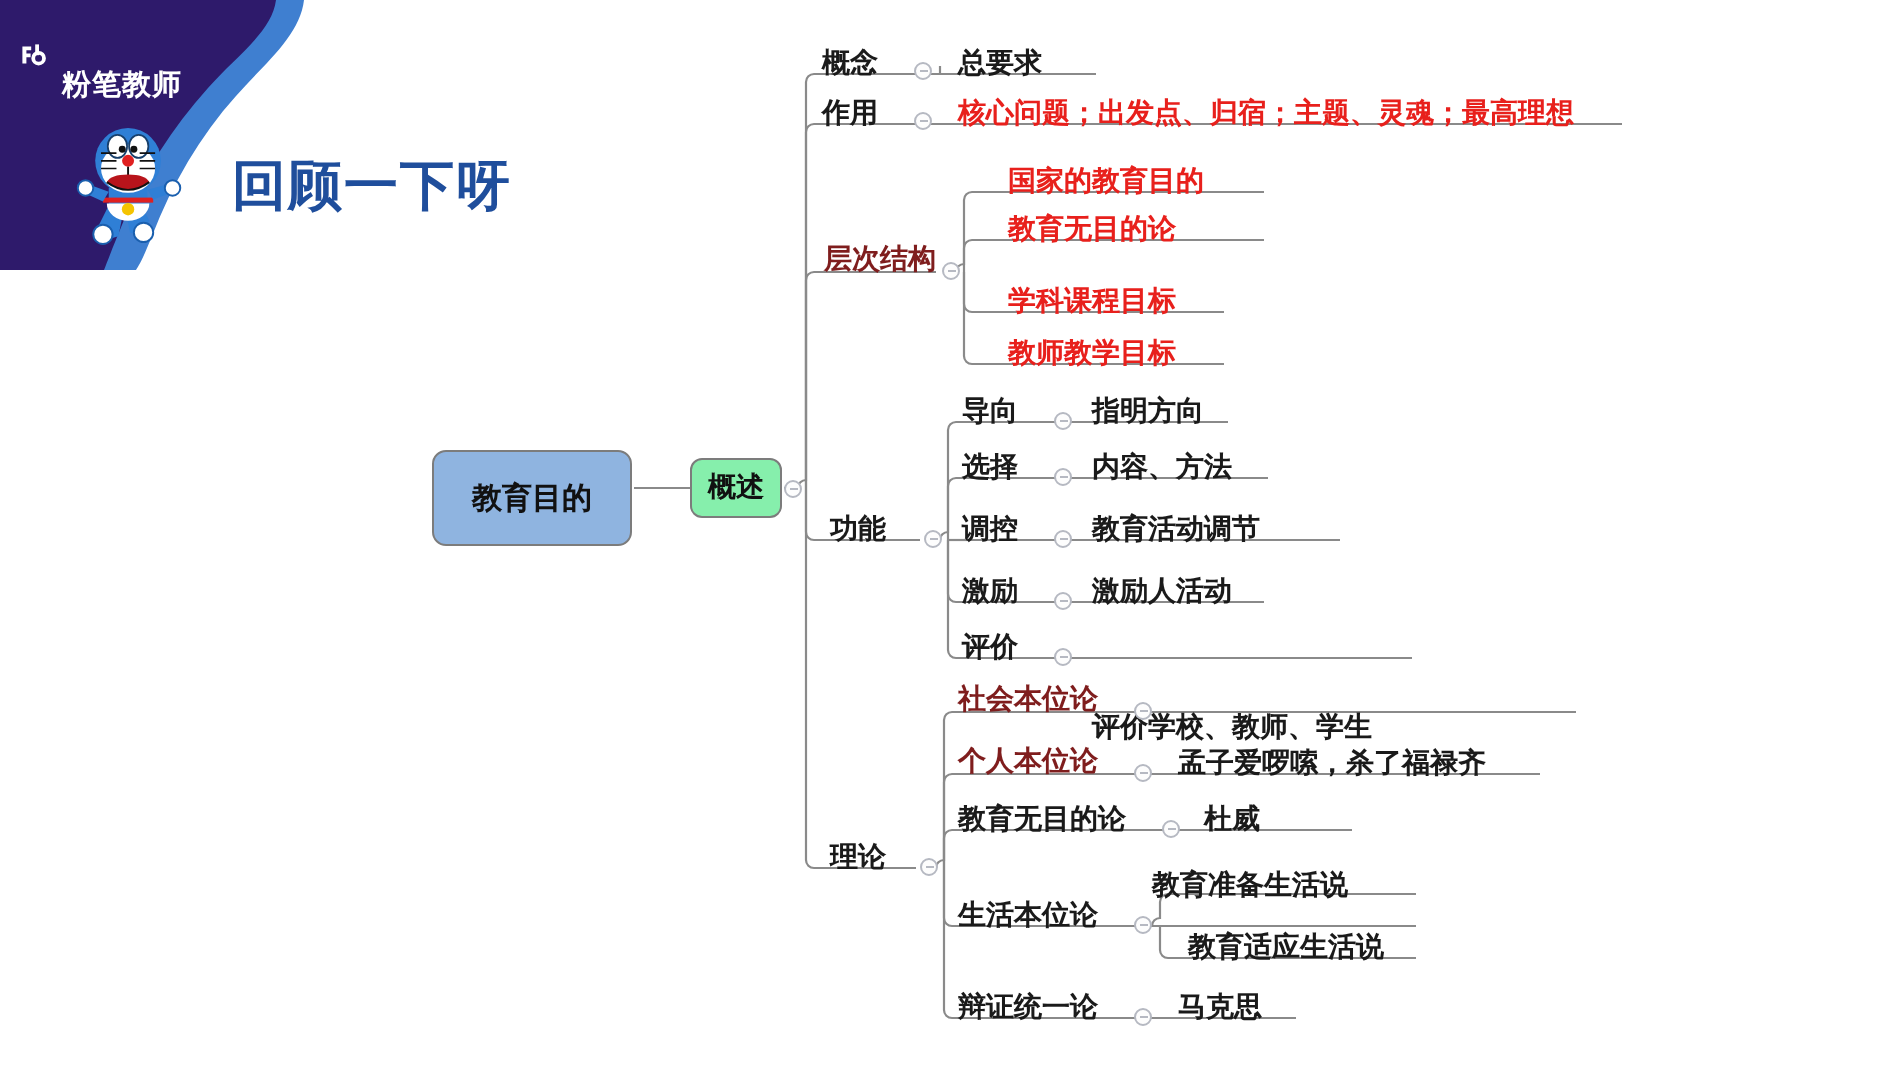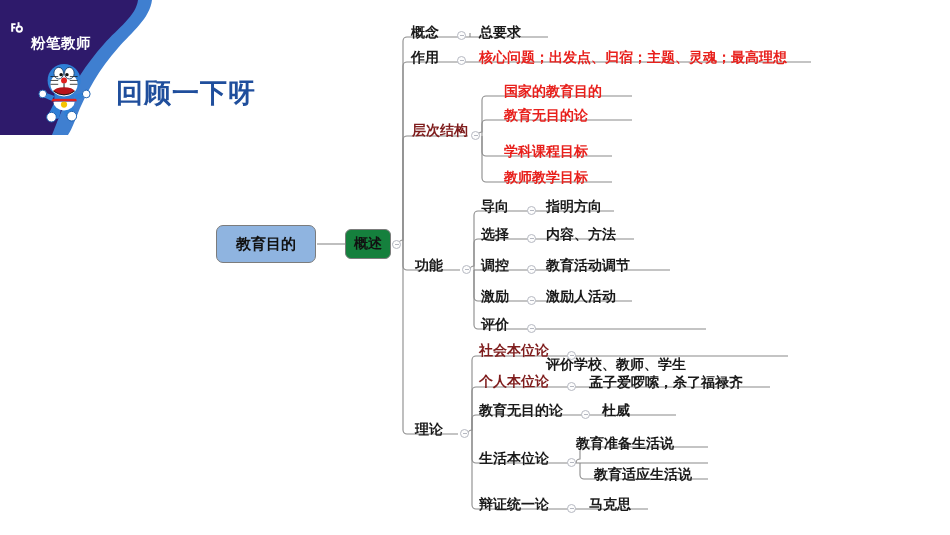--- a/index.html
+++ b/index.html
@@ -52,32 +52,32 @@
     line-height:1;
   }
   .lbl{font-size:14px;color:#1a1a1a;}
   .lbl.red{color:#7f1d1d;font-family:Liberation Serif, serif;}
   .val{font-size:14px;color:#1a1a1a;}
   .val.red{color:#e8201c;}
 
   
   #root-node{
     position:absolute;left:216px;top:225px;
-    width:100px;height:38px;
+    width:100px;height:48px;
     background:#8fb4e0;border:1px solid #7c7c7c;border-radius:7px;
     display:flex;align-items:center;justify-content:center;
     font-size:15px;font-weight:bold;color:#111;
     font-family:"DejaVu Sans","Liberation Sans",sans-serif;
     box-sizing:border-box;
   }
   
   #overview-node{
     position:absolute;left:345px;top:229px;
     width:46px;height:30px;
-    background:#15803d;border:1px solid #7c7c7c;border-radius:6px;
+    background:#86efac;border:1px solid #7c7c7c;border-radius:6px;
     display:flex;align-items:center;justify-content:center;
     font-size:14px;font-weight:bold;color:#111;
     font-family:"DejaVu Sans","Liberation Sans",sans-serif;
     box-sizing:border-box;
   }
 
   
   .tog{
     position:absolute;width:9px;height:9px;border-radius:50%;
     border:1px solid #b6b9c2;background:#fdfdfd;box-sizing:border-box;

